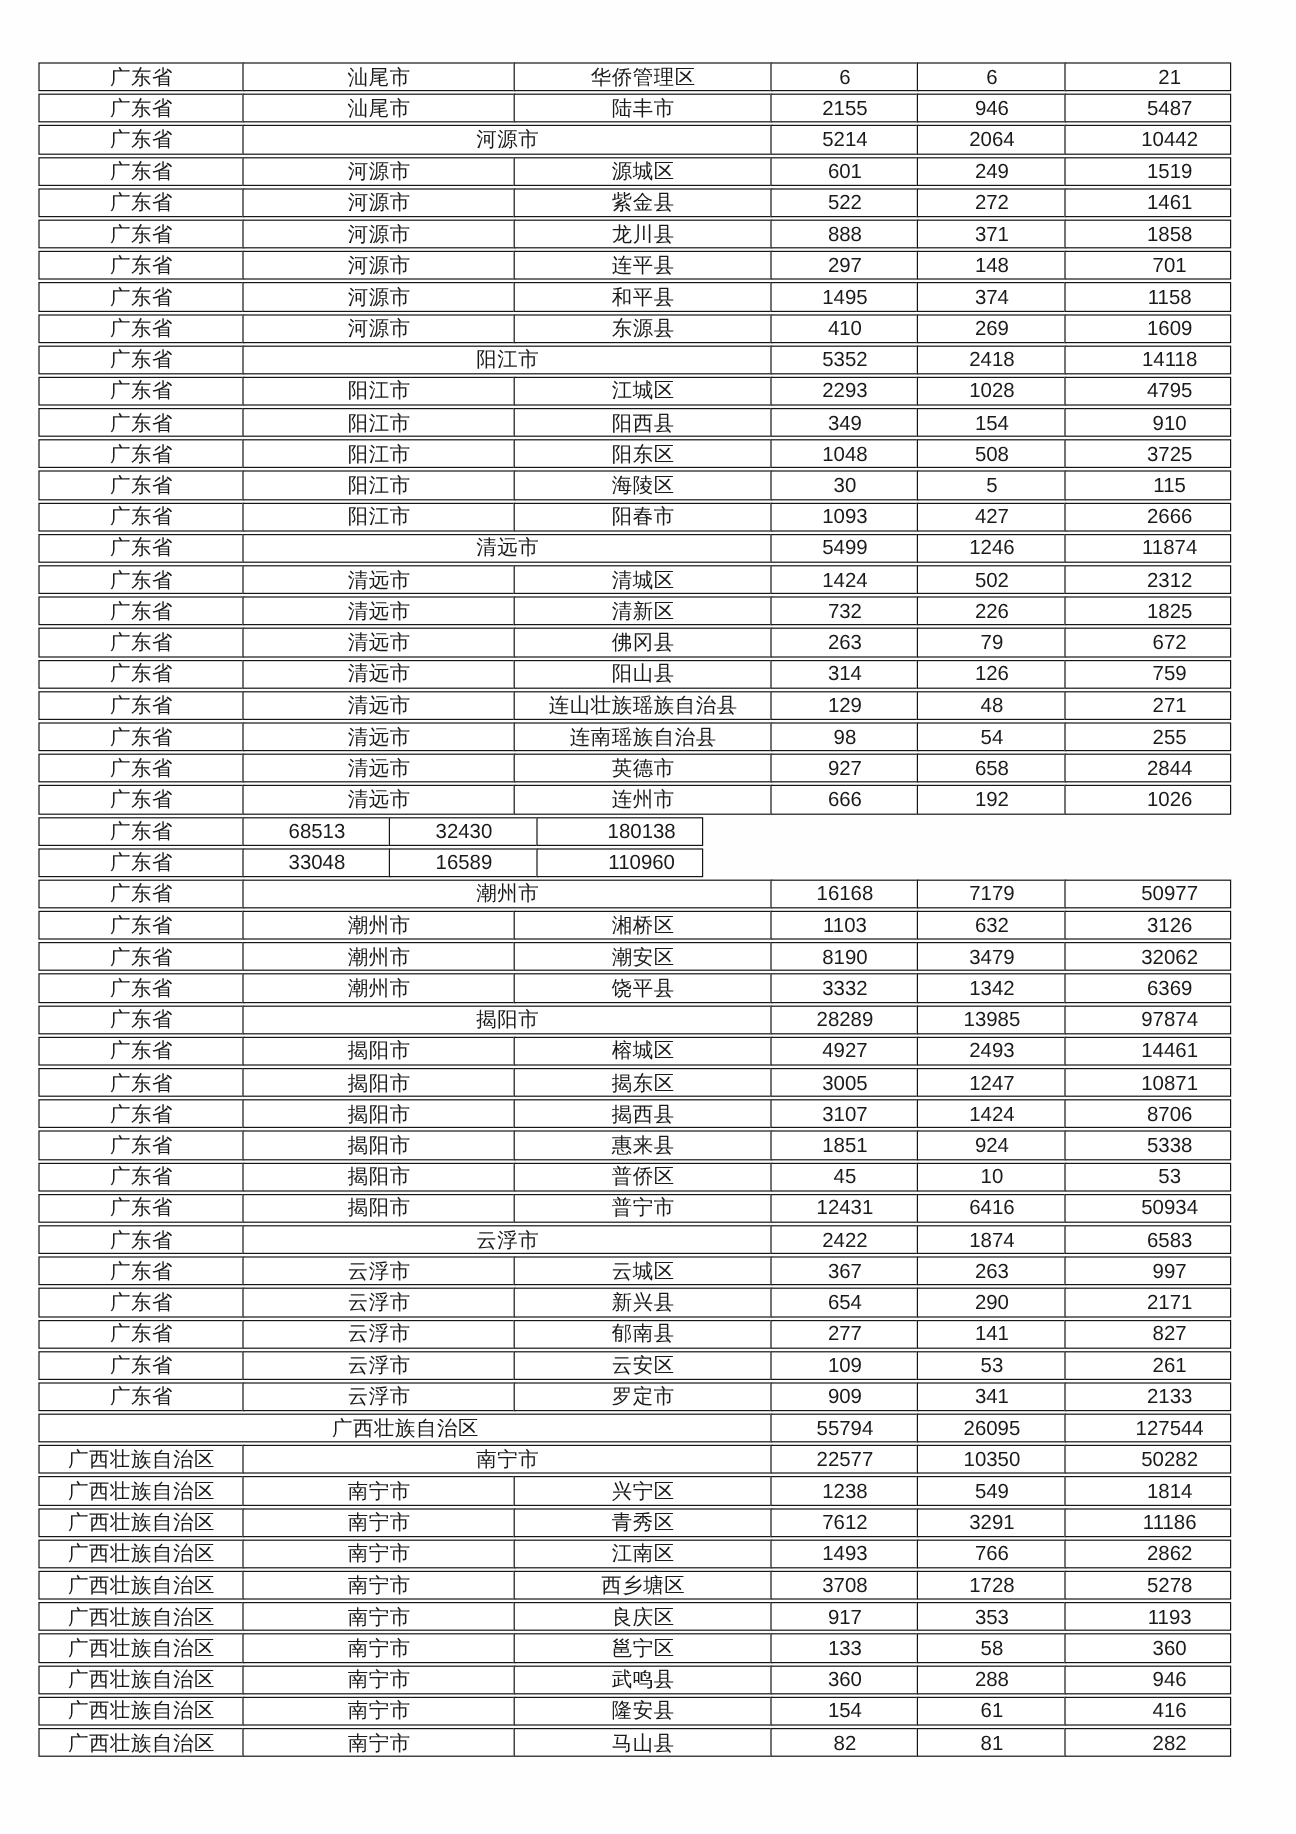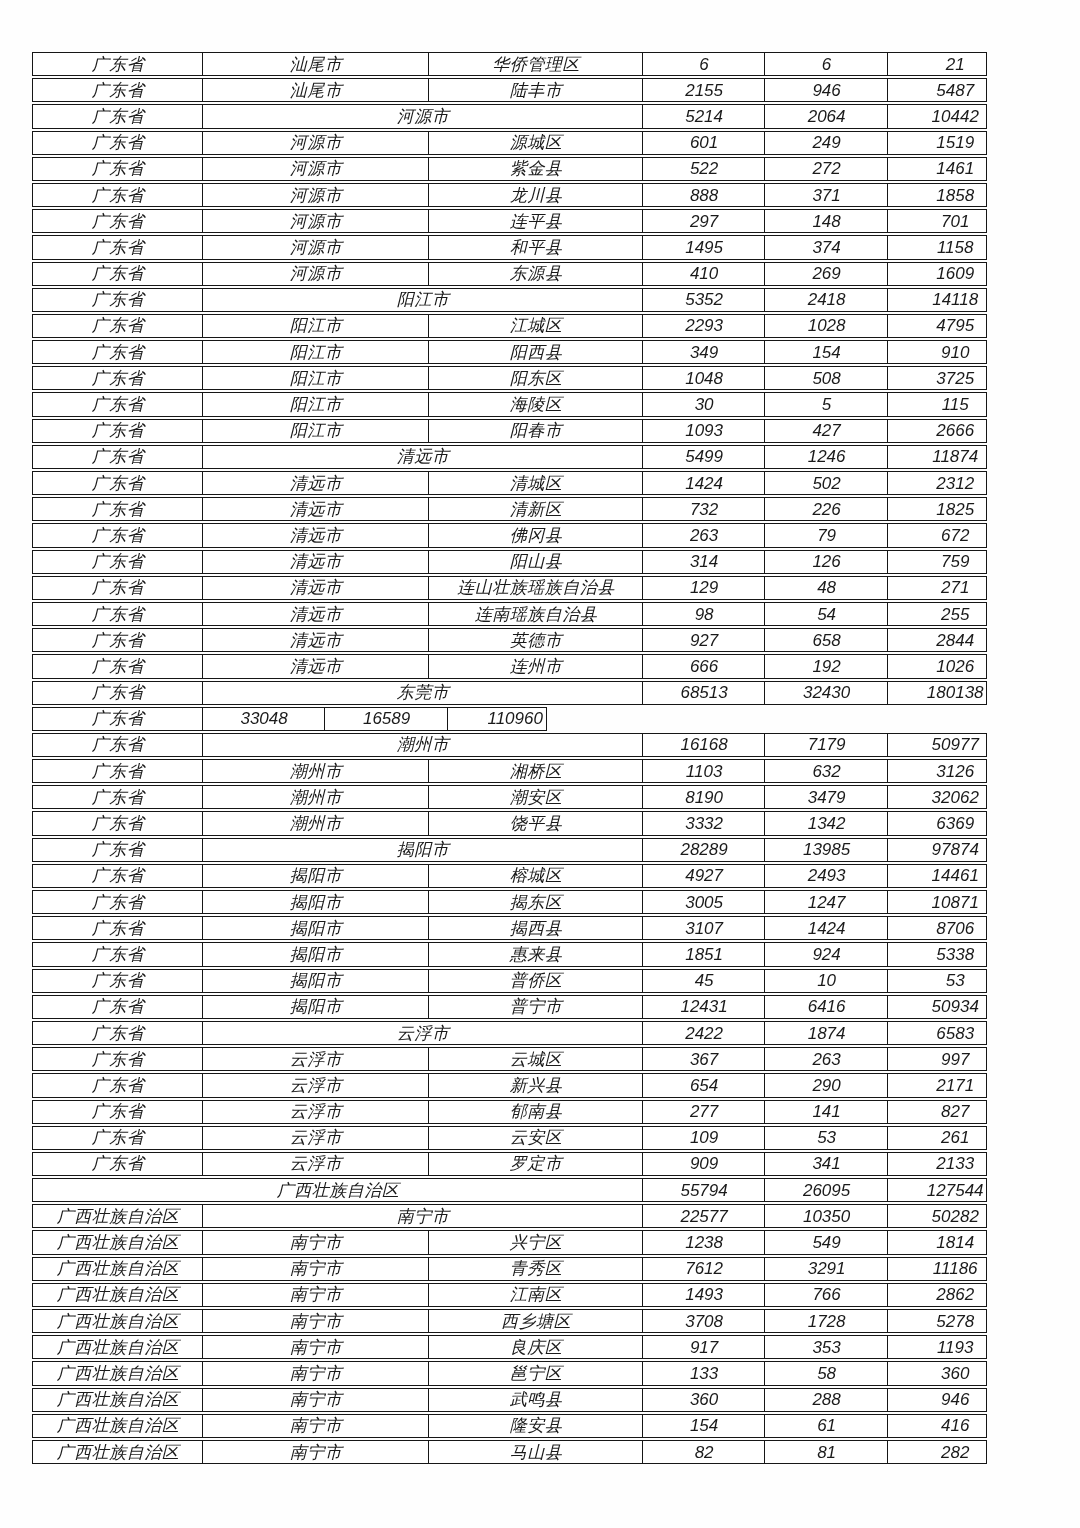--- a/index.html
+++ b/index.html
@@ -20,41 +20,40 @@
     position: absolute;
     left: 32px; top: 52px;
     display: flex;
     flex-direction: column;
     gap: 2px;
   }
   .row {
     display: flex;
     height: 24.2px;
     flex: 0 0 auto;
-    font-style: italic;
   }
   .cell {
     border: 1.8px solid #161616;
     background: #ffffff;
     display: flex;
     align-items: center;
     justify-content: center;
     font-size: 17px;
     line-height: 1;
     white-space: nowrap;
     overflow: hidden;
     letter-spacing: 0.5px;
   }
   .cell + .cell { margin-left: -1.8px; }
   .c1 { width: 172px; }
   .c2 { width: 227.8px; }
   .c3 { width: 215.8px; }
   .c4 { width: 123.8px; }
   .c5 { width: 124.8px; }
-  .c6 { width: 100px; padding-left: 36px; }
+  .c6 { width: 139px; padding-left: 36px; }
   .span2 { width: 441.8px; }   
   .span3 { width: 612px; }     
   .num { letter-spacing: 0; }
 </style>
 </head>
 <body>
 
 <div class="page">
   <div class="data-table">
       <div class="row">
@@ -241,21 +240,20 @@
       <div class="row">
         <div class="cell c1">广东省</div>
         <div class="cell c2">清远市</div>
         <div class="cell c3">连州市</div>
         <div class="cell c4 num">666</div>
         <div class="cell c5 num">192</div>
         <div class="cell c6 num">1026</div>
       </div>
       <div class="row">
         <div class="cell c1">广东省</div>
-        <div class="cell span2">东莞市</div>
         <div class="cell c4 num">68513</div>
         <div class="cell c5 num">32430</div>
         <div class="cell c6 num">180138</div>
       </div>
       <div class="row">
         <div class="cell c1">广东省</div>
         <div class="cell c4 num">33048</div>
         <div class="cell c5 num">16589</div>
         <div class="cell c6 num">110960</div>
       </div>

